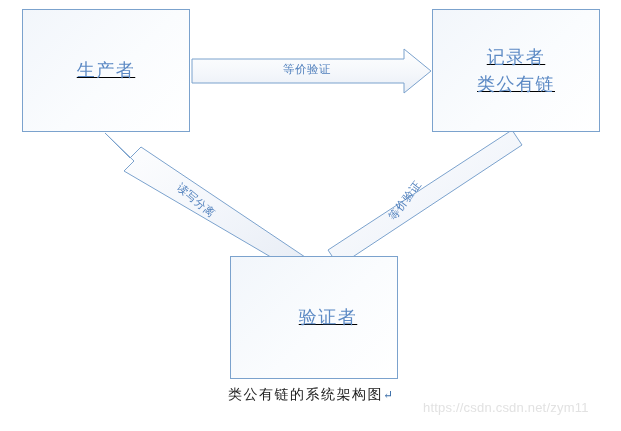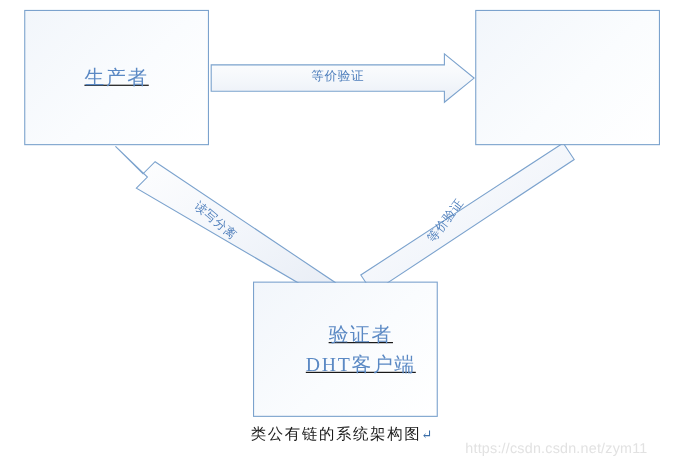--- a/index.html
+++ b/index.html
@@ -120,25 +120,26 @@
     <g>
       <path d="M 301 266 L 336 262 L 328 250 L 512 130 L 522 145 L 342 264 L 333 275 Z" fill="url(#arrowGradDiag)" stroke="#7ba2cd" stroke-width="1" stroke-linejoin="miter"></path>
     </g>
   </svg>
 
   <div class="node-box" id="node-producer">
     <span class="node-line">生产者</span>
   </div>
 
   <div class="node-box" id="node-recorder">
+    <span class="node-line">记录者</span>
+    <span class="node-line">类公有链</span>
   </div>
 
   <div class="node-box" id="node-validator">
     <span class="node-line">验证者</span>
-    <span class="node-line">DHT客户端</span>
   </div>
 
   <div class="edge-label" id="label-async">等价验证</div>
 
   <div class="edge-label" id="label-rw">读写分离</div>
 
   <div class="edge-label" id="label-equiv">等价验证</div>
 
   <div id="caption"><span>类公有链的系统架构图</span><span class="pilcrow">↵</span></div>
 

